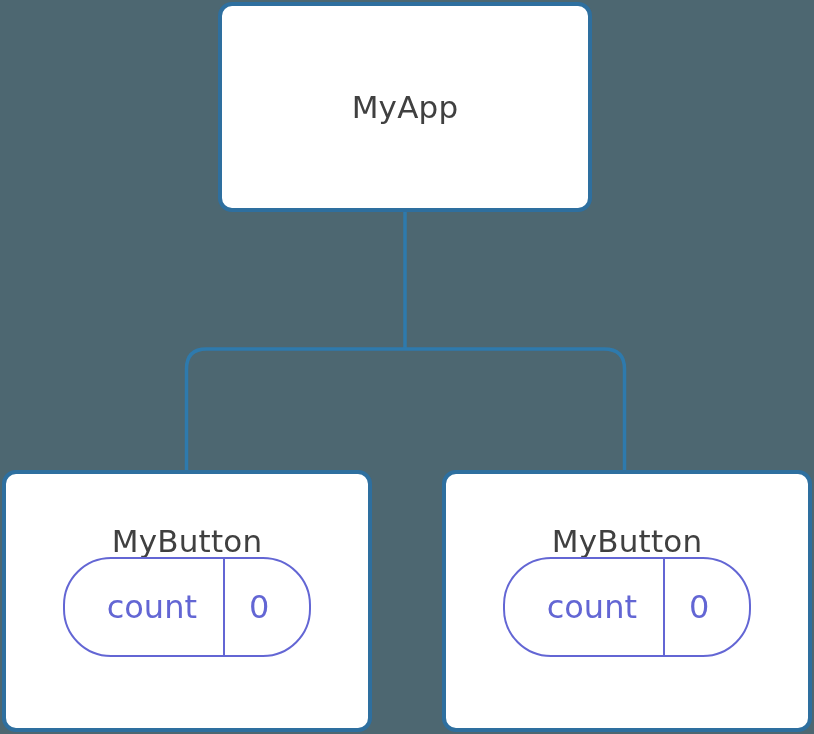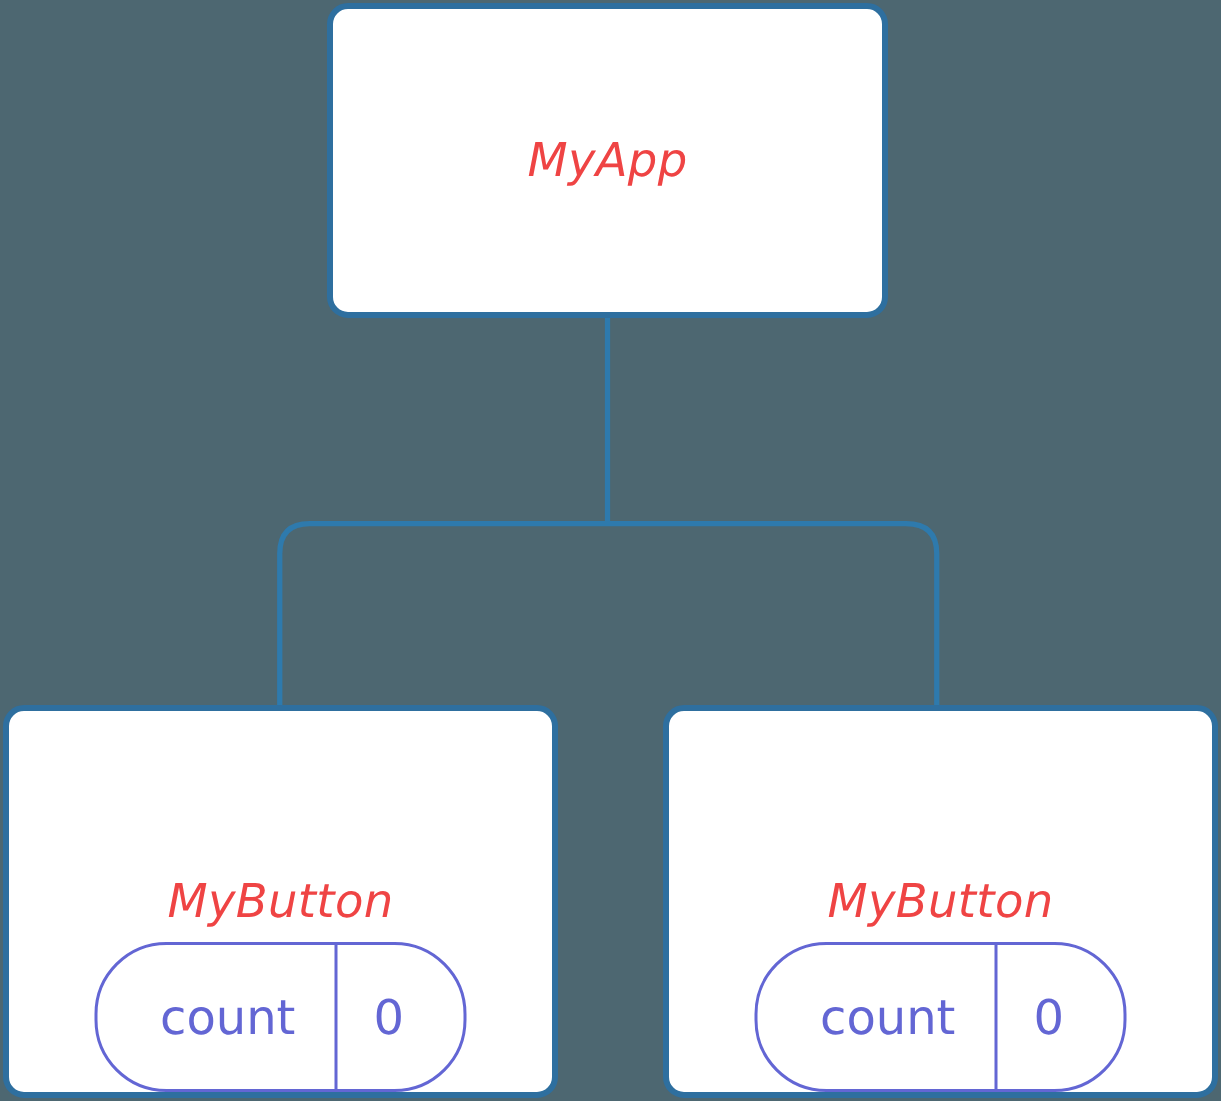--- a/index.html
+++ b/index.html
@@ -52,33 +52,31 @@
     width: 374px;
     height: 210px;
     justify-content: center;
   }
 
   
   .node-leaf {
     top: 470px;
     width: 370px;
     height: 262px;
-    justify-content: flex-end;
-    gap: 11px;
+    justify-content: flex-start;
   }
   .node-leaf-left  { left: 2px; }
   .node-leaf-right { left: 442px; }
 
   .node-title {
-    color: #ef4444;
+    color: #404040;
     font-size: 31px;
     line-height: 1;
     letter-spacing: 0.2px;
     white-space: nowrap;
-    font-style: italic;
   }
   .node-root .node-title {
     font-size: 31px;
   }
   .node-leaf .node-title {
     margin-top: 52px;
     font-size: 31px;
   }
 
   

